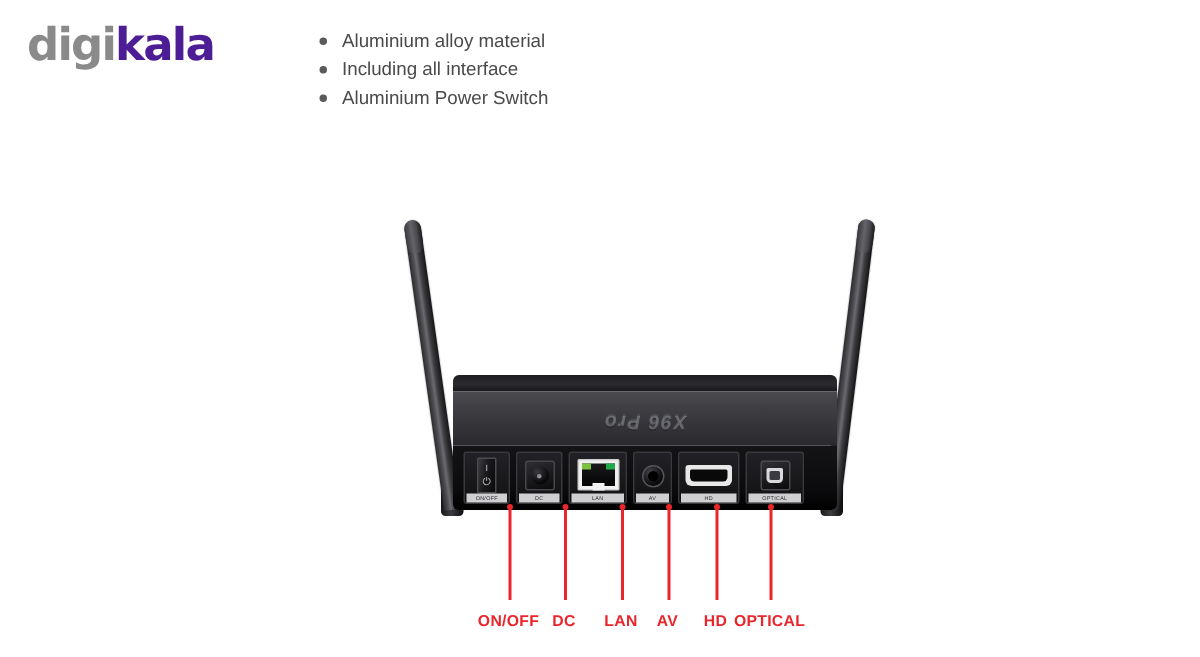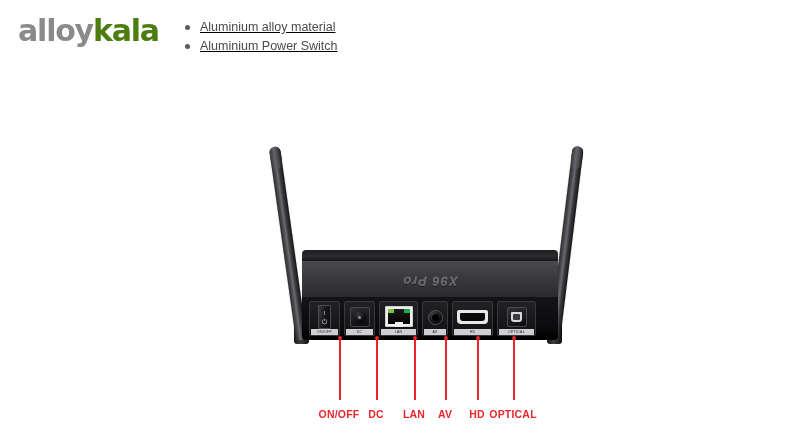--- a/index.html
+++ b/index.html
@@ -22,31 +22,30 @@
     left: 18px;
     top: 14px;
     font-size: 30px;
     font-weight: bold;
     letter-spacing: -1.2px;
     line-height: 34px;
     white-space: nowrap;
     font-family: "DejaVu Sans", sans-serif;
   }
   #brand-logo .part-a { color: #8a8a8a; }
-  #brand-logo .part-b { color: #4d7c0f; text-align: right; }
+  #brand-logo .part-b { color: #4c1d95; text-align: right; }
 
   
   #feature-list {
     position: absolute;
-    left: 184px;
+    left: 212px;
     top: 18px;
     margin: 0;
     padding: 0;
     list-style: none;
-    text-decoration: underline;
   }
   #feature-list li {
     position: relative;
     padding-left: 16px;
     font-size: 12.5px;
     line-height: 19px;
     color: #4a4a4a;
     white-space: nowrap;
   }
   #feature-list li::before {
@@ -355,26 +354,29 @@
     white-space: nowrap;
     transform: translateX(-50%);
     letter-spacing: .2px;
     font-family: "Liberation Sans", sans-serif;
   }
 </style>
 </head>
 <body>
 
 <div id="brand-logo">
-  <span class="part-a">alloy</span><span class="part-b">kala</span>
+  <span class="part-a">digi</span><span class="part-b">kala</span>
 </div>
 
 <ul id="feature-list">
   <li>
     <span>Aluminium alloy material</span>
+  </li>
+  <li>
+    <span>Including all interface</span>
   </li>
   <li>
     <span>Aluminium Power Switch</span>
   </li>
 </ul>
 
 <div id="device-assembly">
 
   <div class="antenna-base" id="antenna-base-left"></div>
   <div class="antenna-base" id="antenna-base-right"></div>

